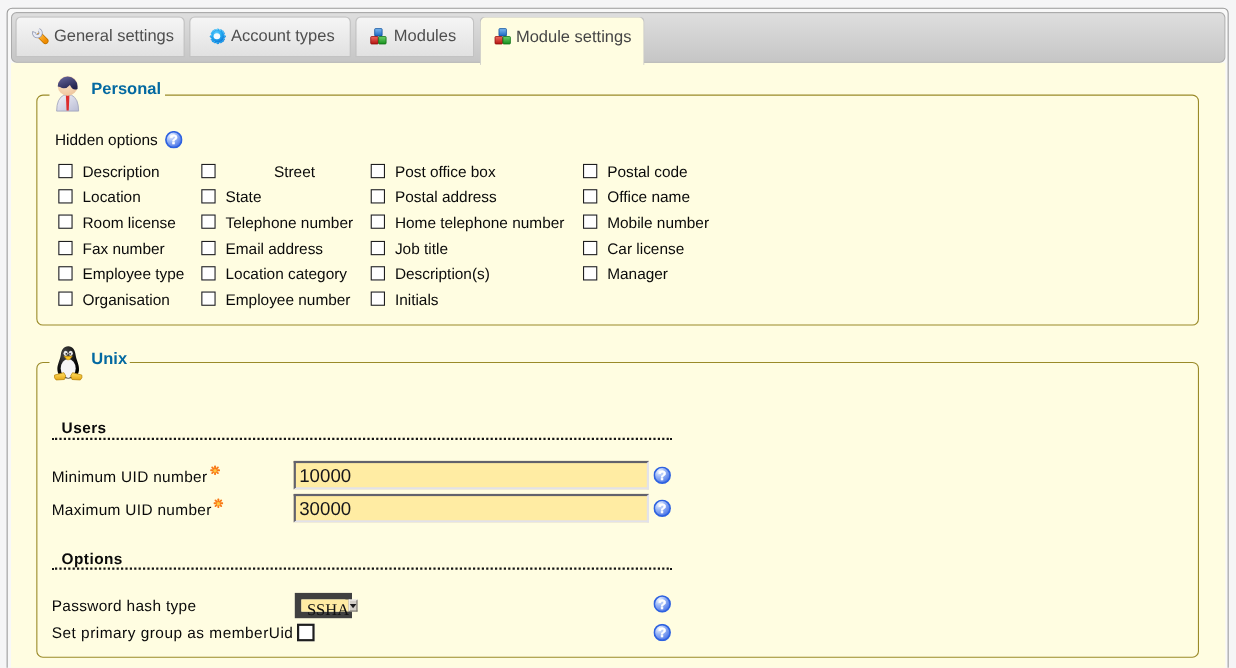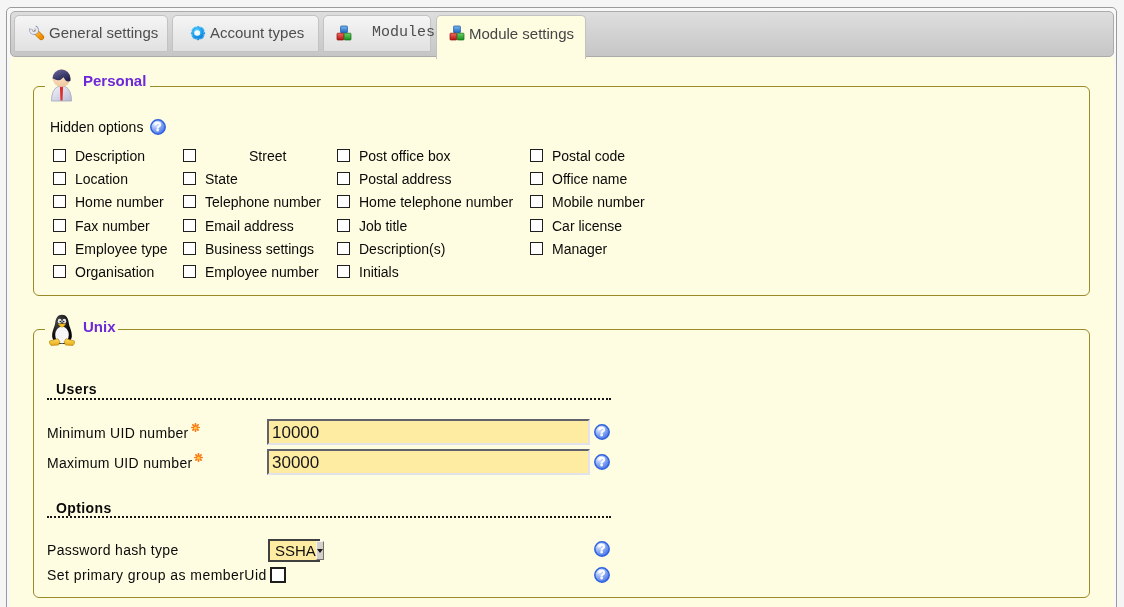--- a/index.html
+++ b/index.html
@@ -6,21 +6,21 @@
 body{-webkit-font-smoothing:antialiased;filter:grayscale(0.0001%);width:1124px;height:607px;background:#f5f5f6;font-family:"Liberation Sans",sans-serif;position:relative;overflow:hidden}
 .abs{position:absolute}
 #outer{left:6px;top:7px;width:1111px;height:650px;border:1px solid #9b9b9b;border-radius:5px;background:#f8f8f8;box-sizing:border-box}
 #tabbar{left:10px;top:11px;width:1104px;height:46px;border:1px solid #ababab;border-radius:5px;background:linear-gradient(#dedede,#c6c6c6);box-sizing:border-box;z-index:1}
 #panel{left:10px;top:57px;width:1104px;height:556px;background:#fffde1;z-index:0}
 .tab{box-sizing:border-box;top:15px;height:37px;border:1px solid #c3c3c3;border-radius:5px 5px 0 0;background:linear-gradient(#f5f5f5,#e1e1e1);display:flex;align-items:center;padding-left:14px;padding-bottom:2px;color:#4e4e4e;font-size:15px;z-index:2}
 .tab .ic{margin-right:4px;flex:none;display:block}
 .tab.active{height:44px;background:#fffde1;border-bottom:none;z-index:3;color:#454545;padding-bottom:9px;padding-left:12px}
 .fieldset{box-sizing:border-box;border:1px solid #9a8a28;border-radius:6px}
 .mask{background:#fffde1}
-.legendtxt{color:#6d28d9;font-weight:bold;font-size:15px;line-height:15px}
+.legendtxt{color:#0369a1;font-weight:bold;font-size:15px;line-height:15px}
 .lbl{font-size:14px;color:#0a0a0a;line-height:16px;white-space:nowrap}
 .flbl{font-size:14px;color:#0a0a0a;line-height:16px;white-space:nowrap;letter-spacing:0.3px}
 .cb{box-sizing:border-box;width:13px;height:13px;border:1.5px solid #1e1e1e;background:#fff}
 .sub{font-size:14px;font-weight:bold;color:#0a0a0a;letter-spacing:0.4px}
 .dot{height:0;border-bottom:2px dotted #151515}
 .inp{box-sizing:border-box;height:26px;background:#ffeca3;border-style:solid;border-width:2px;border-color:#62626c #e2e2ea #e2e2ea #62626c;font-size:17px;color:#16161a;line-height:23px;padding-left:3px}
 </style>
 </head>
 <body>
 <div class="abs" id="outer"></div>
@@ -89,21 +89,21 @@
         </linearGradient>
 <linearGradient id="gg1" x1="0" y1="0" x2="0" y2="1">
           <stop offset="0%" stop-color="#6fd06a"></stop>
           <stop offset="100%" stop-color="#15901c"></stop>
         </linearGradient>
 </defs>
 <rect x="4.6" y="1" width="6.8" height="6.8" rx="0.8" fill="url(#bg1)" stroke="#0d4f9e" stroke-width="0.7"></rect>
 <rect x="1" y="8.2" width="6.8" height="6.8" rx="0.8" fill="url(#rg1)" stroke="#8e0d0a" stroke-width="0.7"></rect>
 <rect x="8.2" y="8.2" width="6.8" height="6.8" rx="0.8" fill="url(#gg1)" stroke="#0e6e14" stroke-width="0.7"></rect>
 </svg>
-<span style="margin-left:16px;font-family:Liberation Mono, monospace;">Modules</span>
+<span style="margin-left:2px;">Modules</span>
   </div>
 
 <div class="abs tab active" style="left:436px;width:150px;">
 <svg class="ic" width="16" height="16" viewBox="0 0 16 16">
 <rect x="4.6" y="1" width="6.8" height="6.8" rx="0.8" fill="url(#bg1)" stroke="#0d4f9e" stroke-width="0.7"></rect>
 <rect x="1" y="8.2" width="6.8" height="6.8" rx="0.8" fill="url(#rg1)" stroke="#8e0d0a" stroke-width="0.7"></rect>
 <rect x="8.2" y="8.2" width="6.8" height="6.8" rx="0.8" fill="url(#gg1)" stroke="#0e6e14" stroke-width="0.7"></rect>
 </svg>
 <span>Module settings</span>
   </div>
@@ -155,39 +155,39 @@
 <div class="abs lbl" style="left:552px;top:148px;">Postal code</div>
 <div class="abs cb" style="left:53px;top:172px;"></div>
 <div class="abs lbl" style="left:75px;top:171px;">Location</div>
 <div class="abs cb" style="left:183px;top:172px;"></div>
 <div class="abs lbl" style="left:205px;top:171px;">State</div>
 <div class="abs cb" style="left:337px;top:172px;"></div>
 <div class="abs lbl" style="left:359px;top:171px;">Postal address</div>
 <div class="abs cb" style="left:530px;top:172px;"></div>
 <div class="abs lbl" style="left:552px;top:171px;">Office name</div>
 <div class="abs cb" style="left:53px;top:195px;"></div>
-<div class="abs lbl" style="left:75px;top:194px;">Home number</div>
+<div class="abs lbl" style="left:75px;top:194px;">Room license</div>
 <div class="abs cb" style="left:183px;top:195px;"></div>
 <div class="abs lbl" style="left:205px;top:194px;">Telephone number</div>
 <div class="abs cb" style="left:337px;top:195px;"></div>
 <div class="abs lbl" style="left:359px;top:194px;">Home telephone number</div>
 <div class="abs cb" style="left:530px;top:195px;"></div>
 <div class="abs lbl" style="left:552px;top:194px;">Mobile number</div>
 <div class="abs cb" style="left:53px;top:219px;"></div>
 <div class="abs lbl" style="left:75px;top:218px;text-align:right;">Fax number</div>
 <div class="abs cb" style="left:183px;top:219px;"></div>
 <div class="abs lbl" style="left:205px;top:218px;">Email address</div>
 <div class="abs cb" style="left:337px;top:219px;"></div>
 <div class="abs lbl" style="left:359px;top:218px;">Job title</div>
 <div class="abs cb" style="left:530px;top:219px;"></div>
 <div class="abs lbl" style="left:552px;top:218px;">Car license</div>
 <div class="abs cb" style="left:53px;top:242px;"></div>
 <div class="abs lbl" style="left:75px;top:241px;">Employee type</div>
 <div class="abs cb" style="left:183px;top:242px;"></div>
-<div class="abs lbl" style="left:205px;top:241px;">Business settings</div>
+<div class="abs lbl" style="left:205px;top:241px;">Location category</div>
 <div class="abs cb" style="left:337px;top:242px;"></div>
 <div class="abs lbl" style="left:359px;top:241px;">Description(s)</div>
 <div class="abs cb" style="left:530px;top:242px;"></div>
 <div class="abs lbl" style="left:552px;top:241px;">Manager</div>
 <div class="abs cb" style="left:53px;top:265px;"></div>
 <div class="abs lbl" style="left:75px;top:264px;">Organisation</div>
 <div class="abs cb" style="left:183px;top:265px;"></div>
 <div class="abs lbl" style="left:205px;top:264px;">Employee number</div>
 <div class="abs cb" style="left:337px;top:265px;"></div>
 <div class="abs lbl" style="left:359px;top:264px;">Initials</div>
@@ -250,21 +250,21 @@
 <div class="abs inp" style="left:267px;top:449px;width:323px;">30000</div>
 <svg class="abs hlp" style="left:594px;top:454px;" width="16" height="16" viewBox="0 0 16 16">
 <circle cx="8" cy="8" r="7.2" fill="url(#hb)" stroke="#2e62e0" stroke-width="1.5"></circle>
 <text x="8" y="12.3" font-family="Liberation Sans" font-size="12" font-weight="bold" fill="#ffffff" stroke="#ffffff" stroke-width="0.45" text-anchor="middle">?</text>
 </svg>
 
 <div class="abs sub" style="left:56px;top:500px;">Options</div>
 <div class="abs dot" style="left:47px;top:516px;width:564px;"></div>
 
 <div class="abs flbl" style="left:47px;top:542px;">Password hash type</div>
-<div class="abs" style="left:268px;top:539px;width:52px;height:23px;box-sizing:border-box;border:2px solid #404040;display:flex;">
+<div class="abs" style="left:268px;top:539px;width:52px;height:23px;box-sizing:border-box;border:6px solid #404040;display:flex;font-family:Liberation Serif, serif;">
 <div style="flex:1;background:#ffeca3;font-size:15px;color:#111;line-height:20px;padding-left:5px;">SSHA</div>
 <div style="width:14px;box-sizing:border-box;background:#d4d0c8;border:1px solid;border-color:#f4f2ee #76726a #76726a #f4f2ee;display:flex;align-items:center;justify-content:center;">
 <div style="width:0;height:0;border-left:3.5px solid transparent;border-right:3.5px solid transparent;border-top:4.5px solid #1c1c1c;"></div>
 </div>
 </div>
 <svg class="abs hlp" style="left:594px;top:541px;" width="16" height="16" viewBox="0 0 16 16">
 <circle cx="8" cy="8" r="7.2" fill="url(#hb)" stroke="#2e62e0" stroke-width="1.5"></circle>
 <text x="8" y="12.3" font-family="Liberation Sans" font-size="12" font-weight="bold" fill="#ffffff" stroke="#ffffff" stroke-width="0.45" text-anchor="middle">?</text>
 </svg>
 

